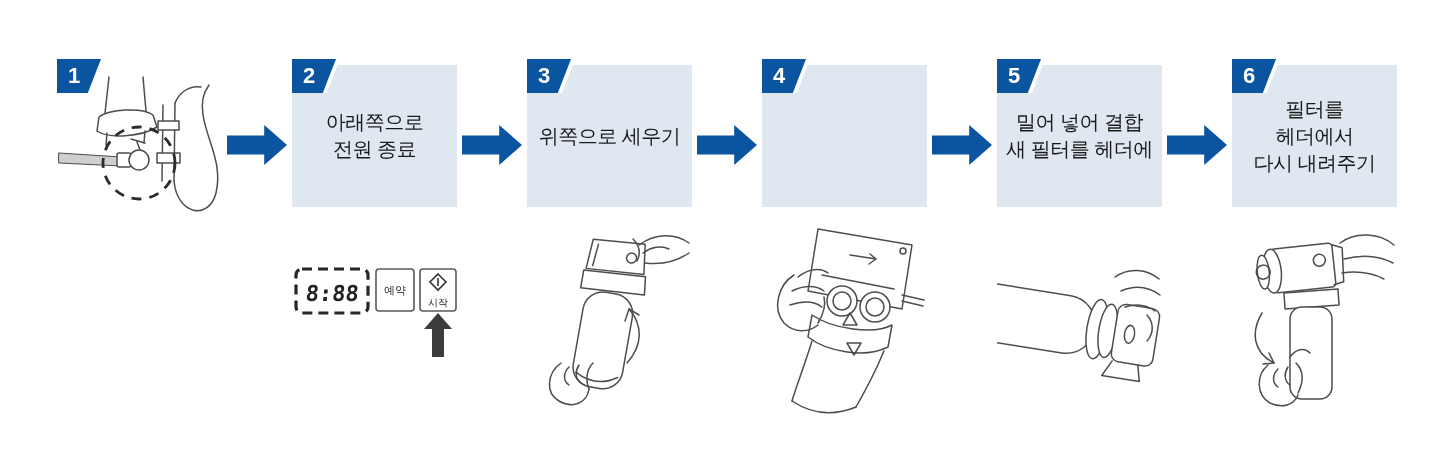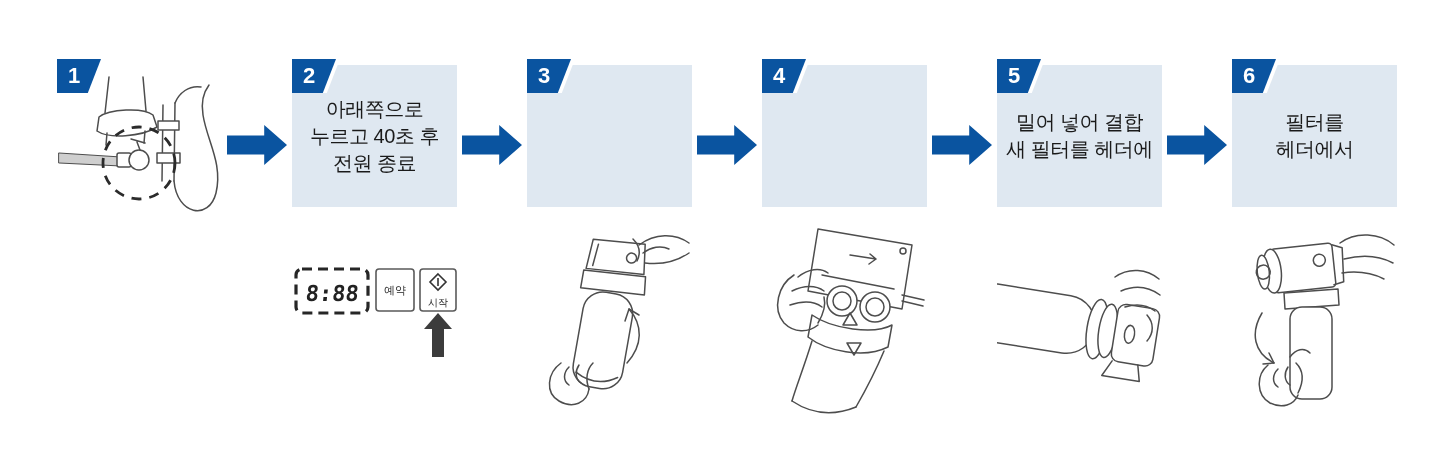--- a/index.html
+++ b/index.html
@@ -62,21 +62,20 @@
 
   <div class="col">
     <div class="badge">
       <div class="badge-white"></div>
       <div class="badge-blue">
         <span>2</span>
       </div>
     </div>
     <div class="box">
       <div class="line">아래쪽으로</div>
-      <div class="line">누르고 40초 후</div>
       <div class="line">전원 종료</div>
     </div>
     <div class="illus">
       <svg viewBox="0 0 165 200" width="165" height="200">
         <rect x="4" y="52" width="72" height="44" rx="6" fill="none" stroke="#262626" stroke-width="3.2" stroke-dasharray="10 6"></rect>
         <text class="seg" font-size="22" fill="#222" transform="translate(13,84) skewX(-6)">8:88</text>
         <g fill="#ffffff" stroke="#5a5a5a" stroke-width="1.6">
           <rect x="84" y="52" width="38" height="42" rx="3"></rect>
           <rect x="128" y="52" width="36" height="42" rx="3"></rect>
         </g>
@@ -96,20 +95,21 @@
   </div>
 
   <div class="col">
     <div class="badge">
       <div class="badge-white"></div>
       <div class="badge-blue">
         <span>3</span>
       </div>
     </div>
     <div class="box">
+      <div class="line">위쪽으로 세우기</div>
     </div>
     <div class="illus">
       <svg viewBox="0 0 165 200" width="165" height="200">
         <g fill="none" stroke="#4d4d4d" stroke-width="1.5" stroke-linecap="round" stroke-linejoin="round">
           <g transform="rotate(10,85,60)">
             <path d="M60,26 L112,22 L116,52 L58,56 Z" fill="#ffffff"></path>
             <circle cx="101" cy="38" r="5"></circle>
             <path d="M66,30 L64,52"></path>
             <path d="M56,58 L118,54 L120,72 L56,76 Z" fill="#ffffff"></path>
             <rect x="62" y="76" width="50" height="96" rx="20" fill="#ffffff"></rect>
@@ -212,20 +212,21 @@
   <div class="col">
     <div class="badge">
       <div class="badge-white"></div>
       <div class="badge-blue">
         <span>6</span>
       </div>
     </div>
     <div class="box">
       <div class="line">필터를</div>
       <div class="line">헤더에서</div>
+      <div class="line">다시 내려주기</div>
     </div>
     <div class="illus">
       <svg viewBox="0 0 165 200" width="165" height="200">
         <g fill="none" stroke="#4d4d4d" stroke-width="1.5" stroke-linecap="round" stroke-linejoin="round">
           <g transform="rotate(-6,80,50)">
             <rect x="40" y="28" width="62" height="44" rx="4" fill="#ffffff"></rect>
             <ellipse cx="40" cy="50" rx="9" ry="22" fill="#ffffff"></ellipse>
             <ellipse cx="31" cy="50" rx="6" ry="17" fill="#ffffff"></ellipse>
             <circle cx="31" cy="50" r="7"></circle>
             <circle cx="88" cy="44" r="6"></circle>

